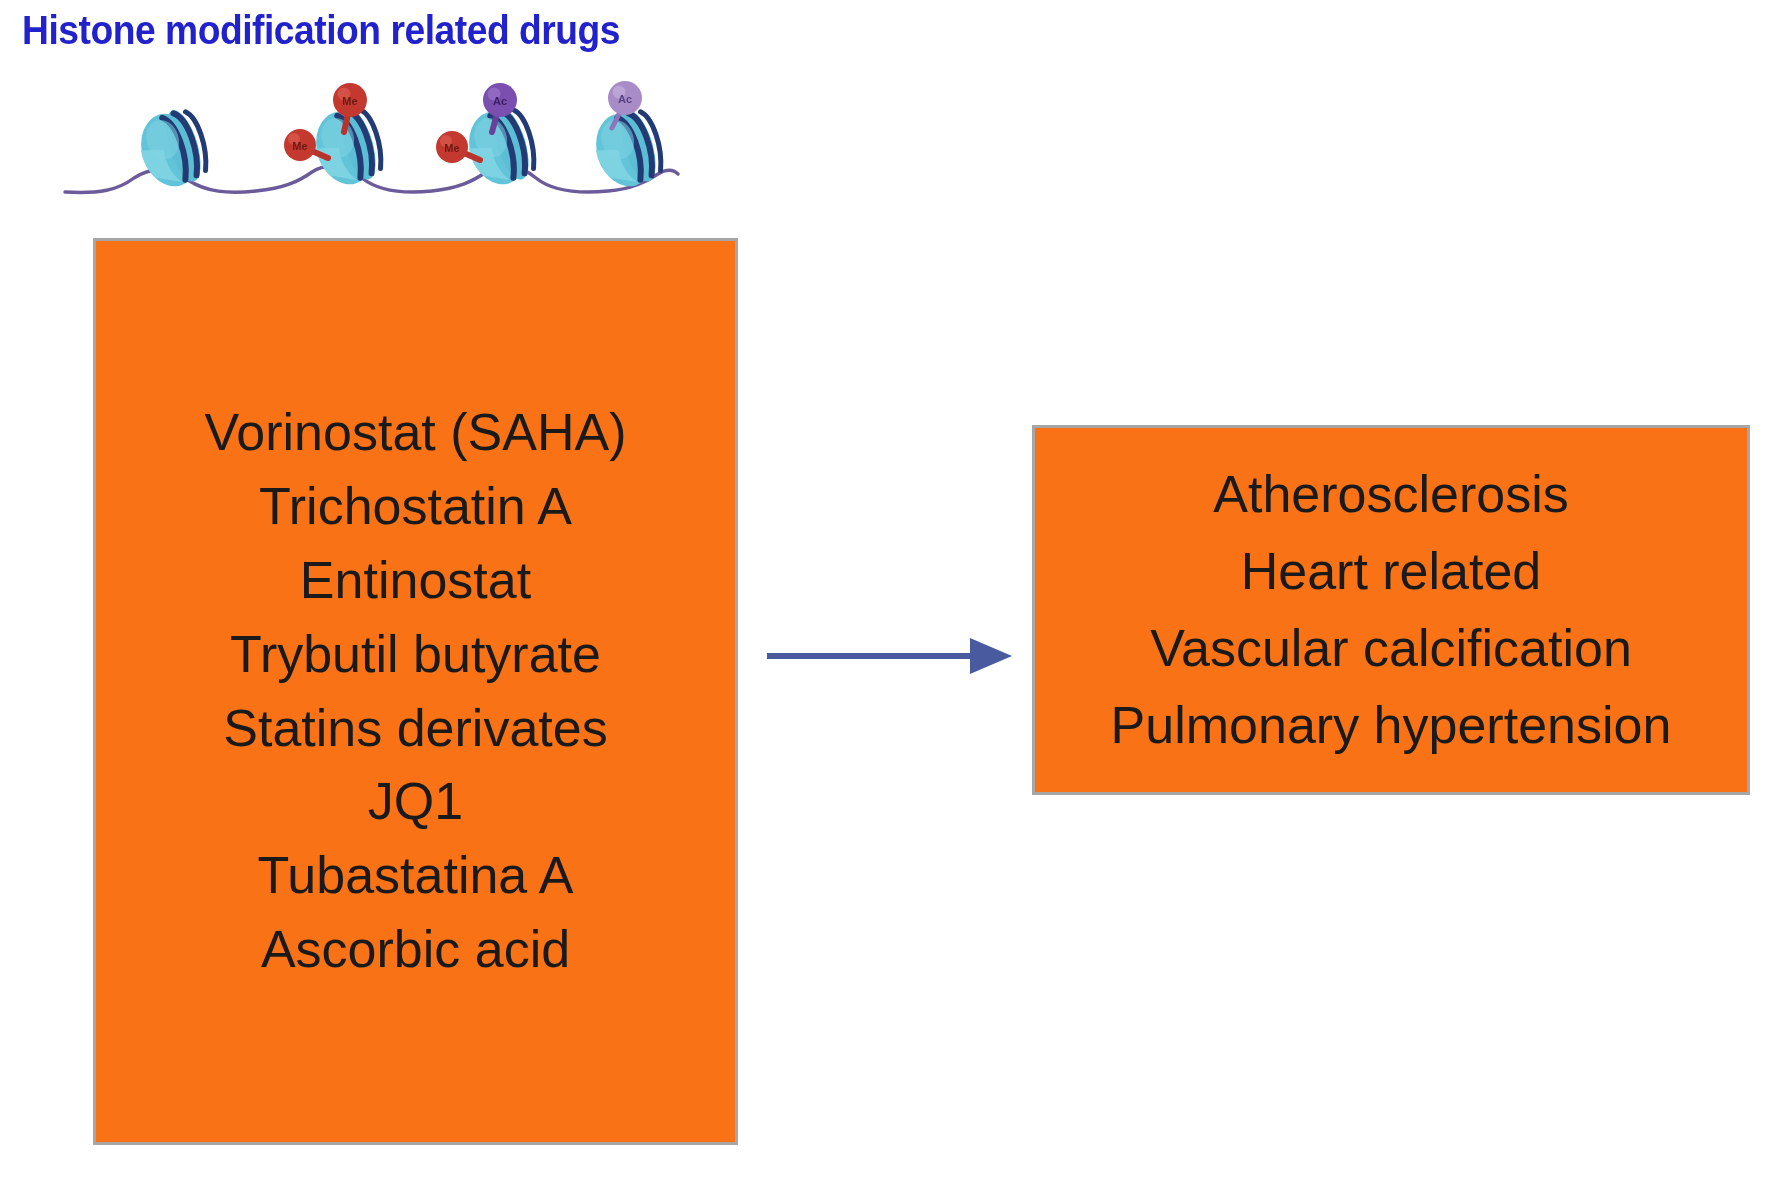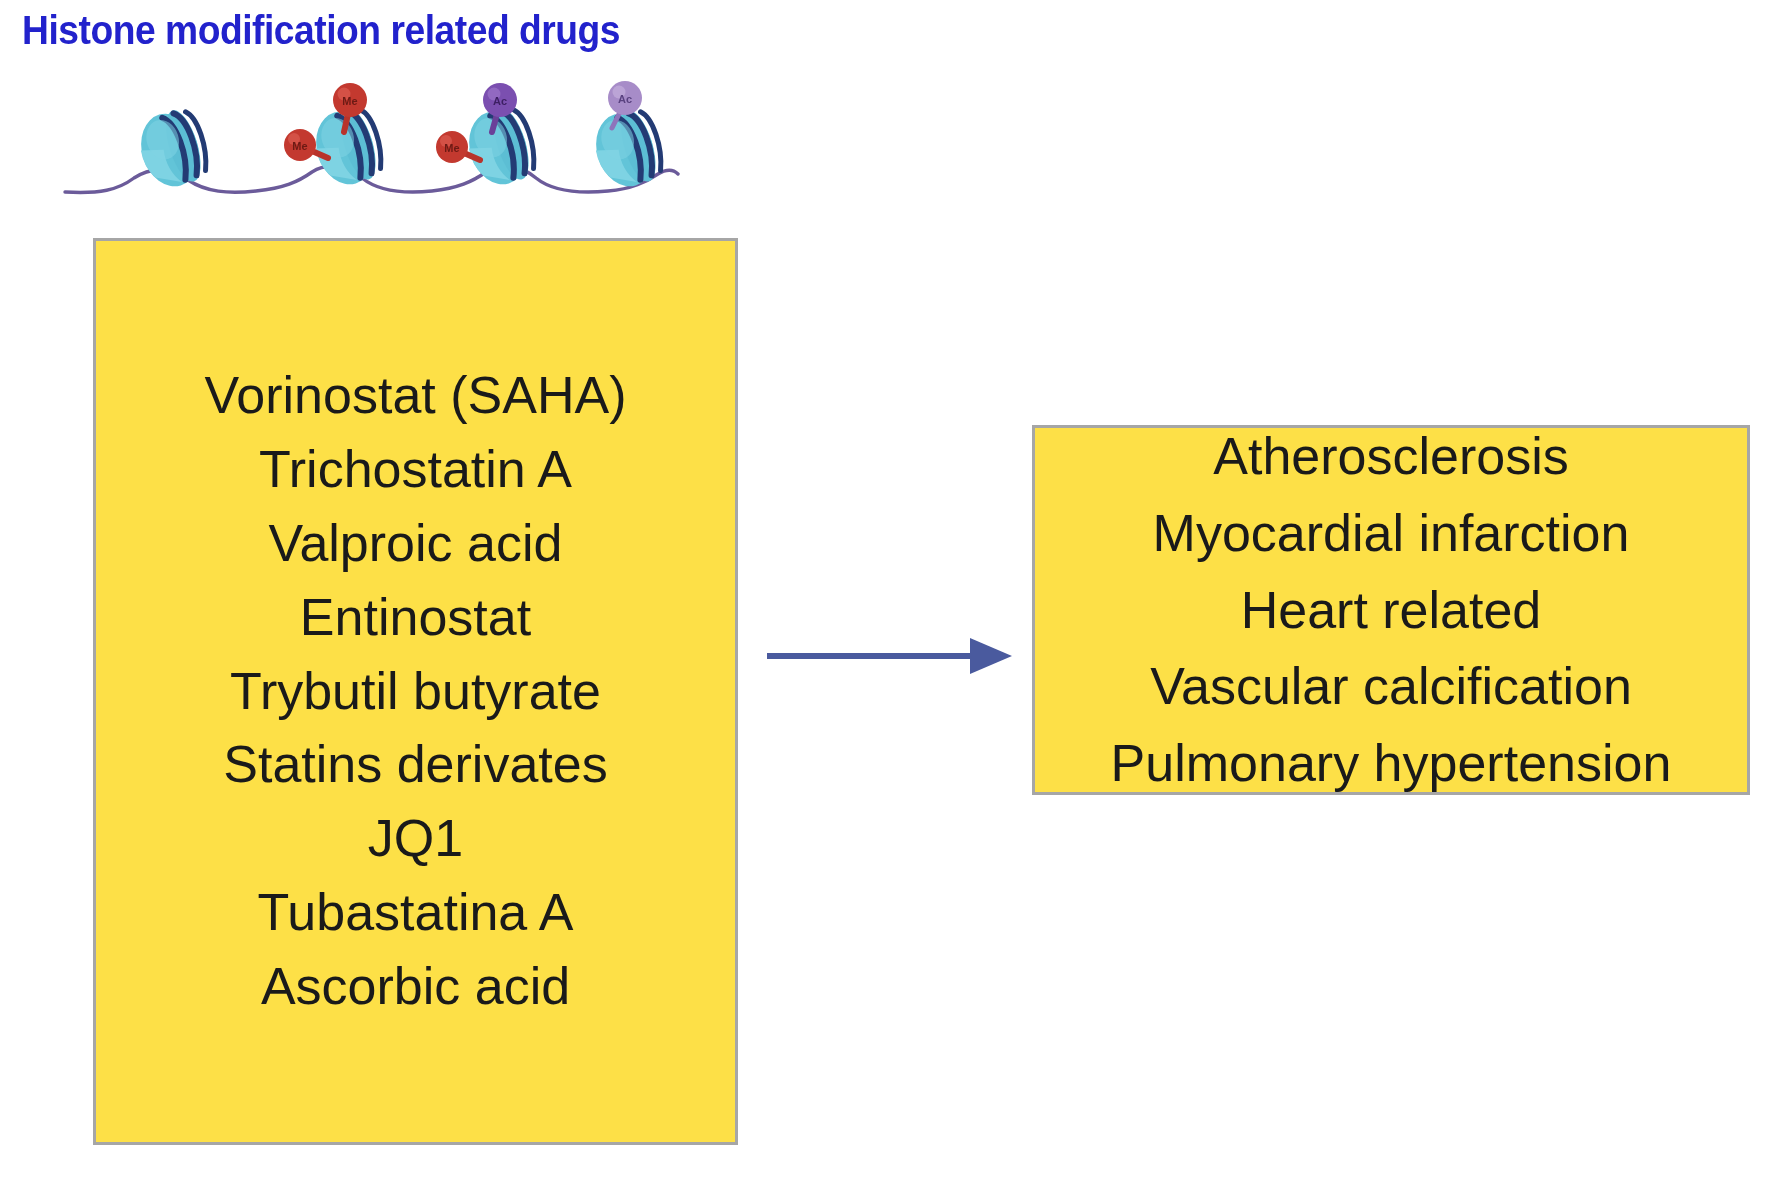--- a/index.html
+++ b/index.html
@@ -39,21 +39,21 @@
   }
   #nucleosome-illustration svg {
     display: block;
   }
 
   
   .flow-box {
     position: absolute;
     box-sizing: border-box;
     border: 3px solid #a6a6a6;
-    background: #fde047;
+    background: #f97316;
     display: flex;
     flex-direction: column;
     justify-content: center;
     align-items: center;
   }
   #drugs-box {
     left: 93px;
     top: 238px;
     width: 645px;
     height: 907px;
@@ -169,35 +169,33 @@
       <circle cx="565" cy="28" r="17" fill="#a78cc8"></circle>
       <circle cx="559" cy="22" r="6.5" fill="#c0aada" opacity="0.8"></circle>
       <text x="565" y="33" font-family="'Liberation Sans',sans-serif" font-size="11" fill="#5a4280" text-anchor="middle" font-weight="bold">Ac</text>
     </g>
   </svg>
 </div>
 
 <div id="drugs-box" class="flow-box">
   <div class="box-line">Vorinostat (SAHA)</div>
   <div class="box-line">Trichostatin A</div>
-  <div class="box-line">Valproic acid</div>
   <div class="box-line">Entinostat</div>
   <div class="box-line">Trybutil butyrate</div>
   <div class="box-line">Statins derivates</div>
   <div class="box-line">JQ1</div>
   <div class="box-line">Tubastatina A</div>
   <div class="box-line">Ascorbic acid</div>
 </div>
 
 <div id="flow-arrow">
   <svg width="255" height="55" viewBox="0 0 255 55" xmlns="http://www.w3.org/2000/svg">
     <line x1="2" y1="26" x2="210" y2="26" stroke="#4a5a9e" stroke-width="6"></line>
     <polygon points="205,8 247,26 205,44" fill="#4a5a9e"></polygon>
   </svg>
 </div>
 
 <div id="diseases-box" class="flow-box">
   <div class="box-line">Atherosclerosis</div>
-  <div class="box-line">Myocardial infarction</div>
   <div class="box-line">Heart related</div>
   <div class="box-line">Vascular calcification</div>
   <div class="box-line">Pulmonary hypertension</div>
 </div>
 
 </body></html>

